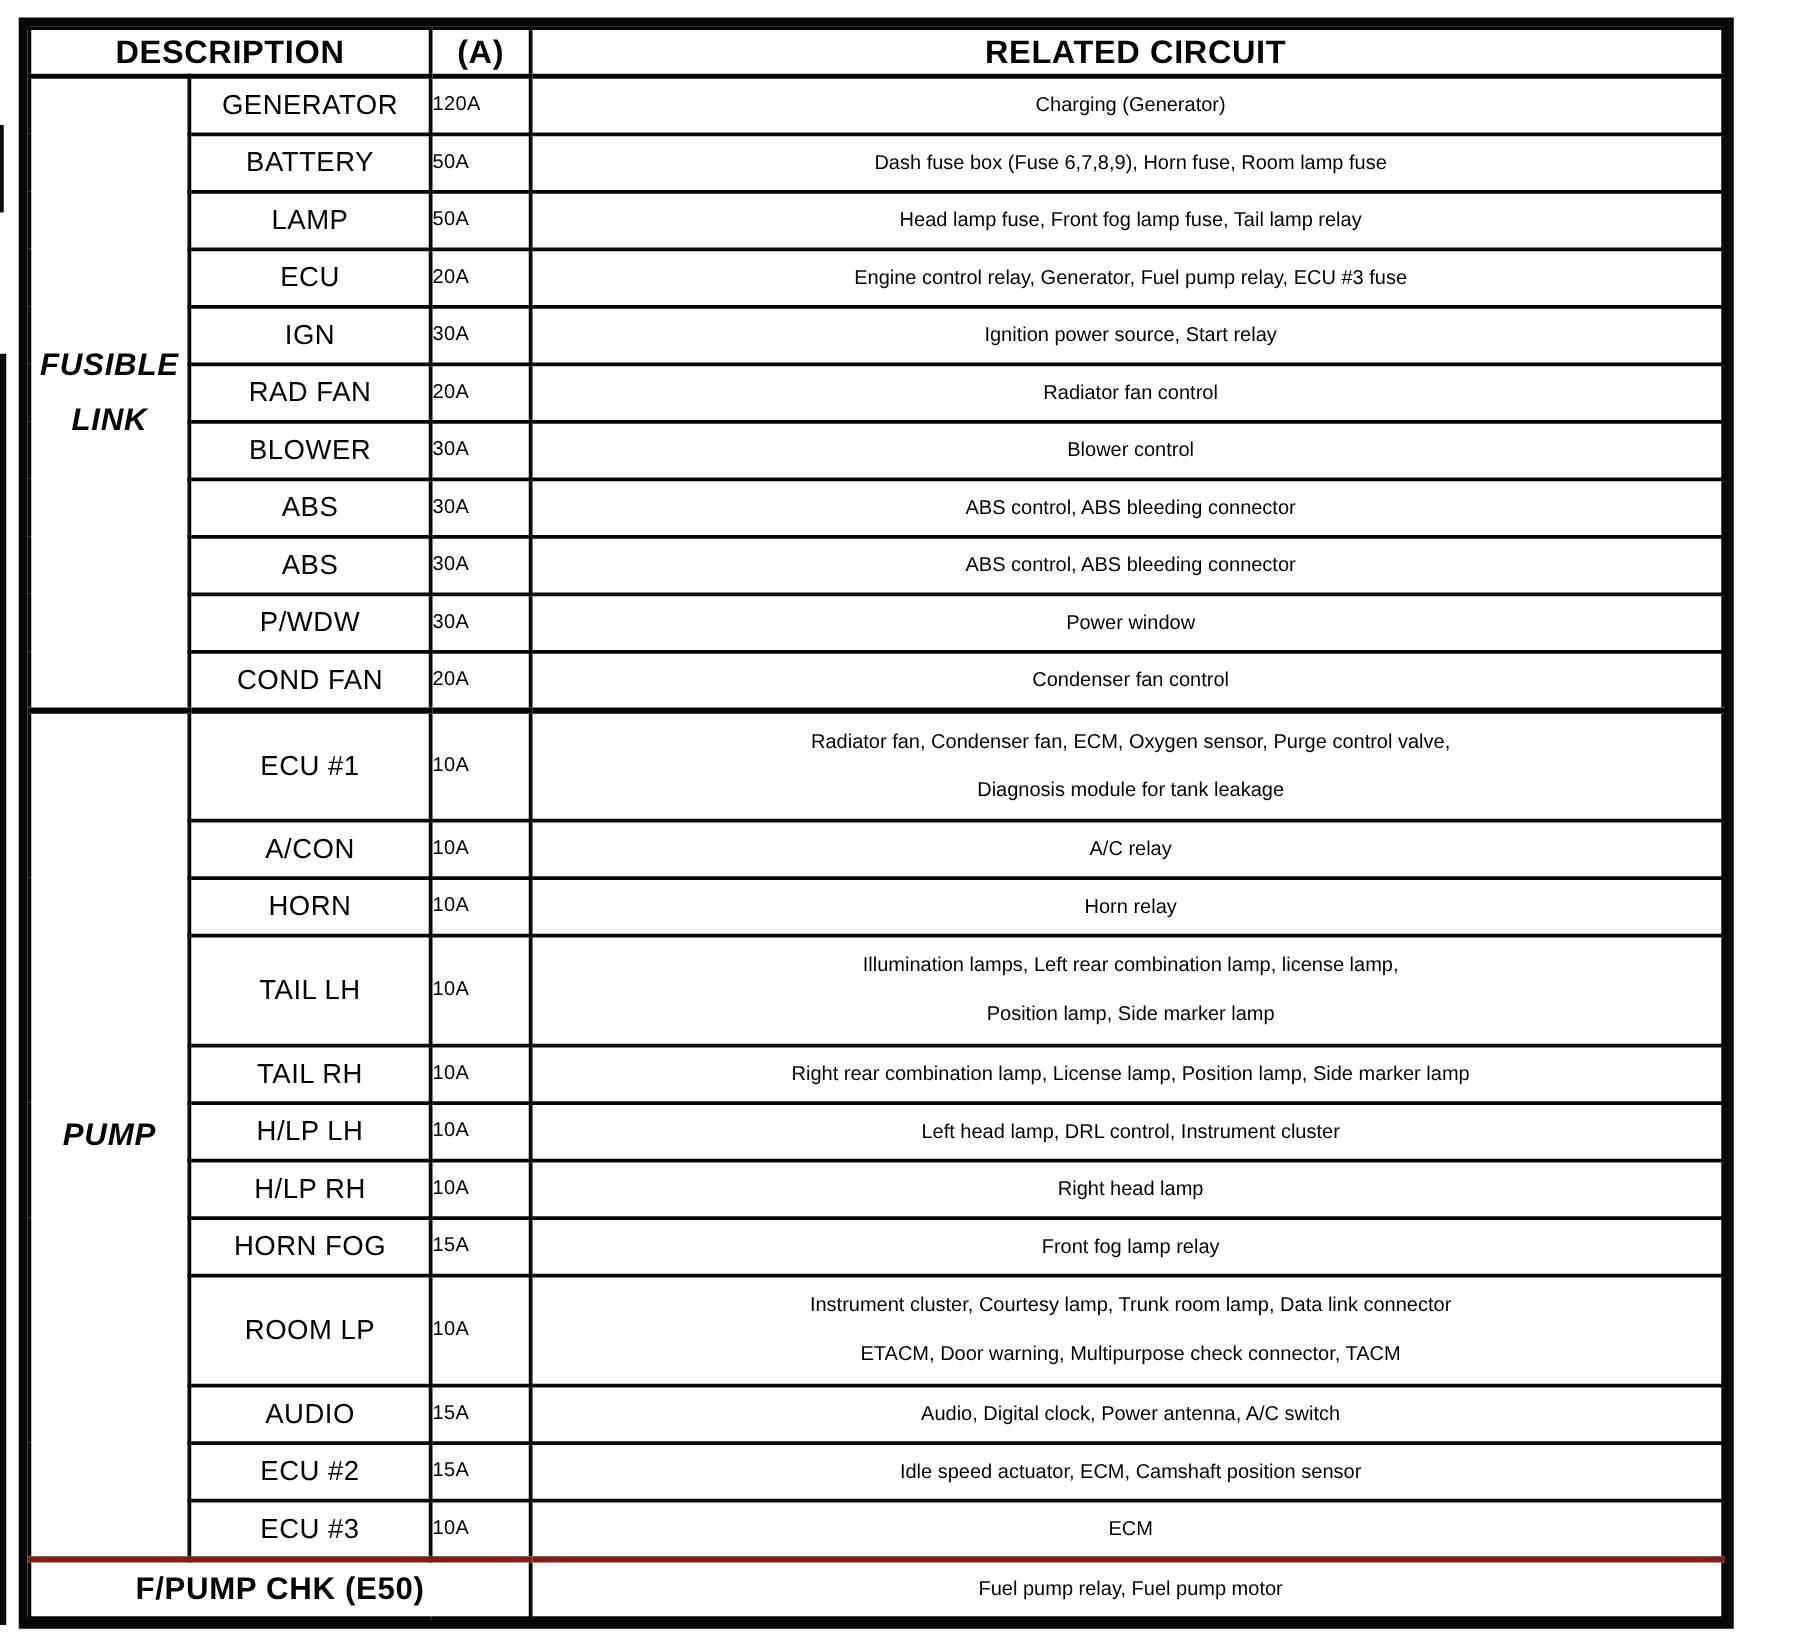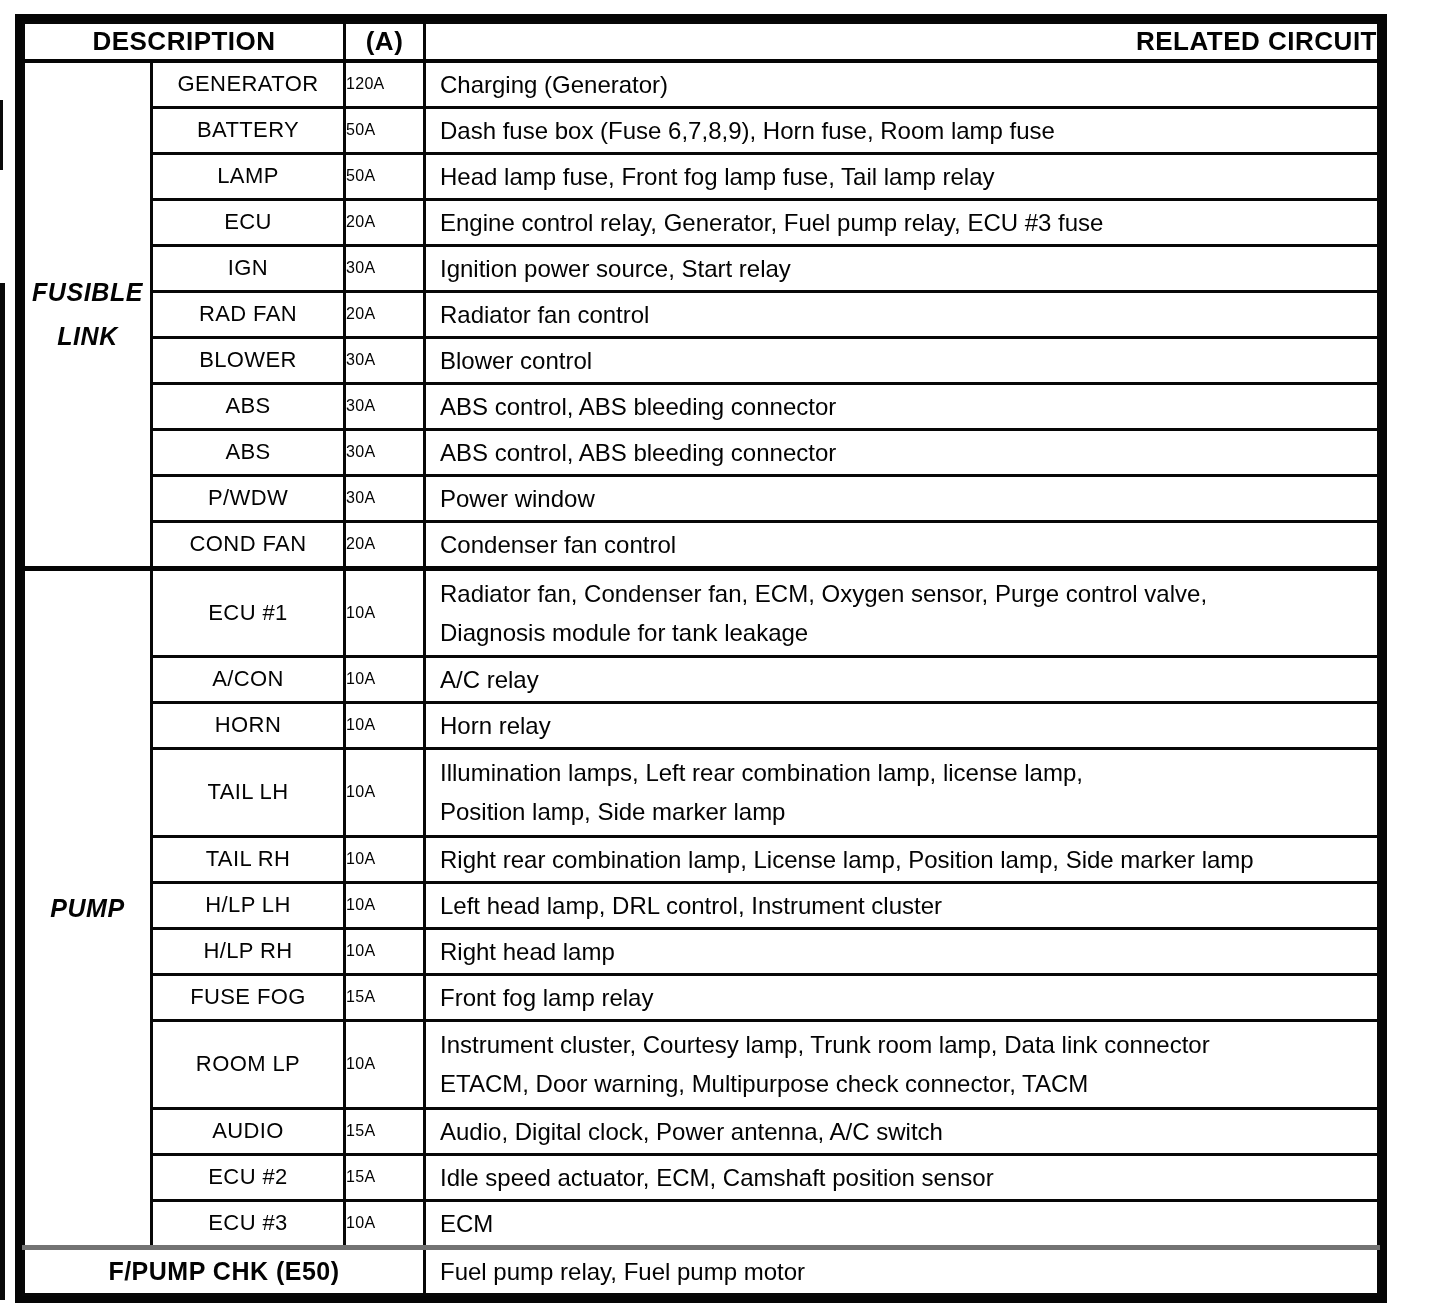--- a/index.html
+++ b/index.html
@@ -46,58 +46,58 @@
   
   .header-row th {
     height: 38px;
     font-size: 26px;
     font-weight: bold;
     letter-spacing: 0.5px;
     border-bottom: 4px solid #050505;
   }
   .header-desc { text-align: center; }
   .header-amp { text-align: center; }
-  .header-circuit { text-align: right; padding-left: 14px; }
+  .header-circuit { text-align: center; padding-left: 14px; }
 
   
   .std  { height: 43px; }
   .tall { height: 88px; }
   .name-cell {
     text-align: center;
     font-size: 22px;
     letter-spacing: 0.4px;
     vertical-align: middle;
   }
   .amp-cell {
     text-align: left;
     font-size: 16px;
     letter-spacing: 0.3px;
     vertical-align: middle;
   }
   .circuit-cell {
-    text-align: left;
-    font-size: 24px;
+    text-align: center;
+    font-size: 16px;
     vertical-align: middle;
     padding: 2px 8px 2px 14px;
   }
   .circuit-cell div { line-height: 39px; white-space: nowrap; }
   .group-cell {
     text-align: center;
     vertical-align: middle;
     font-weight: bold;
     font-size: 25px;
     letter-spacing: 0.6px;
     font-style: italic;
   }
   .group-cell div { line-height: 44px; }
   .section-start td { border-top: 5px solid #050505; }
 
   
   .footer-row td {
-    border-top: 5px solid #737373;
+    border-top: 5px solid #7f1d1d;
     height: 47px;
   }
   .footer-name {
     text-align: center;
     font-weight: bold;
     font-size: 25px;
     letter-spacing: 0.5px;
     vertical-align: middle;
   }
 </style>
@@ -252,21 +252,21 @@
           </td>
         </tr>
         <tr class="std">
           <td class="name-cell">H/LP RH</td>
           <td class="amp-cell">10A</td>
           <td class="circuit-cell">
             <div>Right head lamp</div>
           </td>
         </tr>
         <tr class="std">
-          <td class="name-cell">FUSE FOG</td>
+          <td class="name-cell">HORN FOG</td>
           <td class="amp-cell">15A</td>
           <td class="circuit-cell">
             <div>Front fog lamp relay</div>
           </td>
         </tr>
         <tr class="tall">
           <td class="name-cell">ROOM LP</td>
           <td class="amp-cell">10A</td>
           <td class="circuit-cell">
             <div>Instrument cluster, Courtesy lamp, Trunk room lamp, Data link connector</div>

